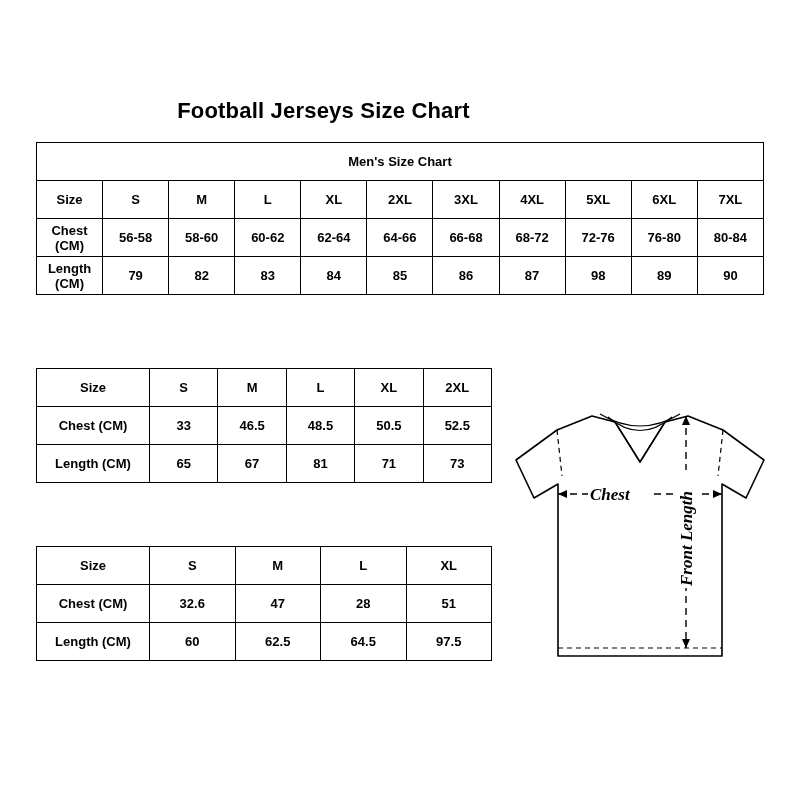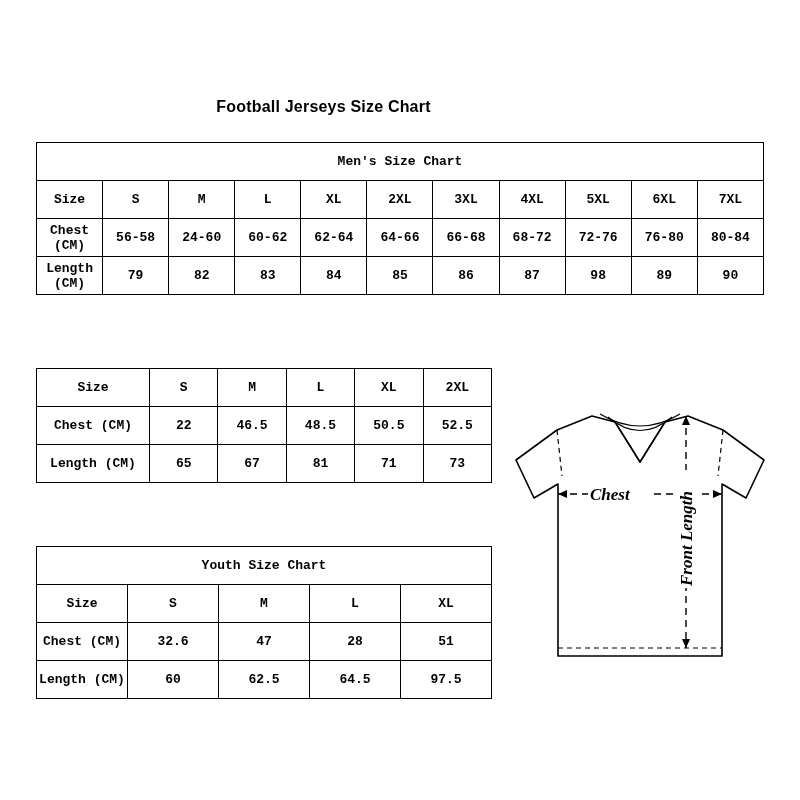--- a/index.html
+++ b/index.html
@@ -18,30 +18,29 @@
   .page {
     position: absolute;
     inset: 0;
   }
   .title {
     position: absolute;
     top: 98px;
     left: 0;
     width: 647px;
     text-align: center;
-    font-size: 16px;
+    font-size: 22px;
     font-weight: bold;
     letter-spacing: 0.2px;
   }
   table.size-table {
     border-collapse: collapse;
     table-layout: fixed;
     position: absolute;
     background: #e5e5e5;
-    font-family: Liberation Mono, monospace;
   }
   table.size-table th,
   table.size-table td {
     border: 1px solid #000000;
     text-align: center;
     vertical-align: middle;
     font-size: 13px;
     font-weight: bold;
     padding: 0;
     height: 37px;
@@ -116,21 +115,21 @@
         <td>2XL</td>
         <td>3XL</td>
         <td>4XL</td>
         <td>5XL</td>
         <td>6XL</td>
         <td>7XL</td>
       </tr>
       <tr>
         <td class="rowlabel">Chest (CM)</td>
         <td>56-58</td>
-        <td>24-60</td>
+        <td>58-60</td>
         <td>60-62</td>
         <td>62-64</td>
         <td>64-66</td>
         <td>66-68</td>
         <td>68-72</td>
         <td>72-76</td>
         <td>76-80</td>
         <td>80-84</td>
       </tr>
       <tr>
@@ -154,42 +153,39 @@
       <tr>
         <td class="rowlabel">Size</td>
         <td>S</td>
         <td>M</td>
         <td>L</td>
         <td>XL</td>
         <td>2XL</td>
       </tr>
       <tr>
         <td class="rowlabel">Chest (CM)</td>
-        <td>22</td>
+        <td>33</td>
         <td>46.5</td>
         <td>48.5</td>
         <td>50.5</td>
         <td>52.5</td>
       </tr>
       <tr>
         <td class="rowlabel">Length (CM)</td>
         <td>65</td>
         <td>67</td>
         <td>81</td>
         <td>71</td>
         <td>73</td>
       </tr>
     </tbody>
   </table>
 
   <table class="size-table" id="youth-table">
     <tbody>
-      <tr class="caption-row">
-        <th colspan="5">Youth Size Chart</th>
-      </tr>
       <tr>
         <td class="rowlabel">Size</td>
         <td>S</td>
         <td>M</td>
         <td>L</td>
         <td>XL</td>
       </tr>
       <tr>
         <td class="rowlabel">Chest (CM)</td>
         <td>32.6</td>

